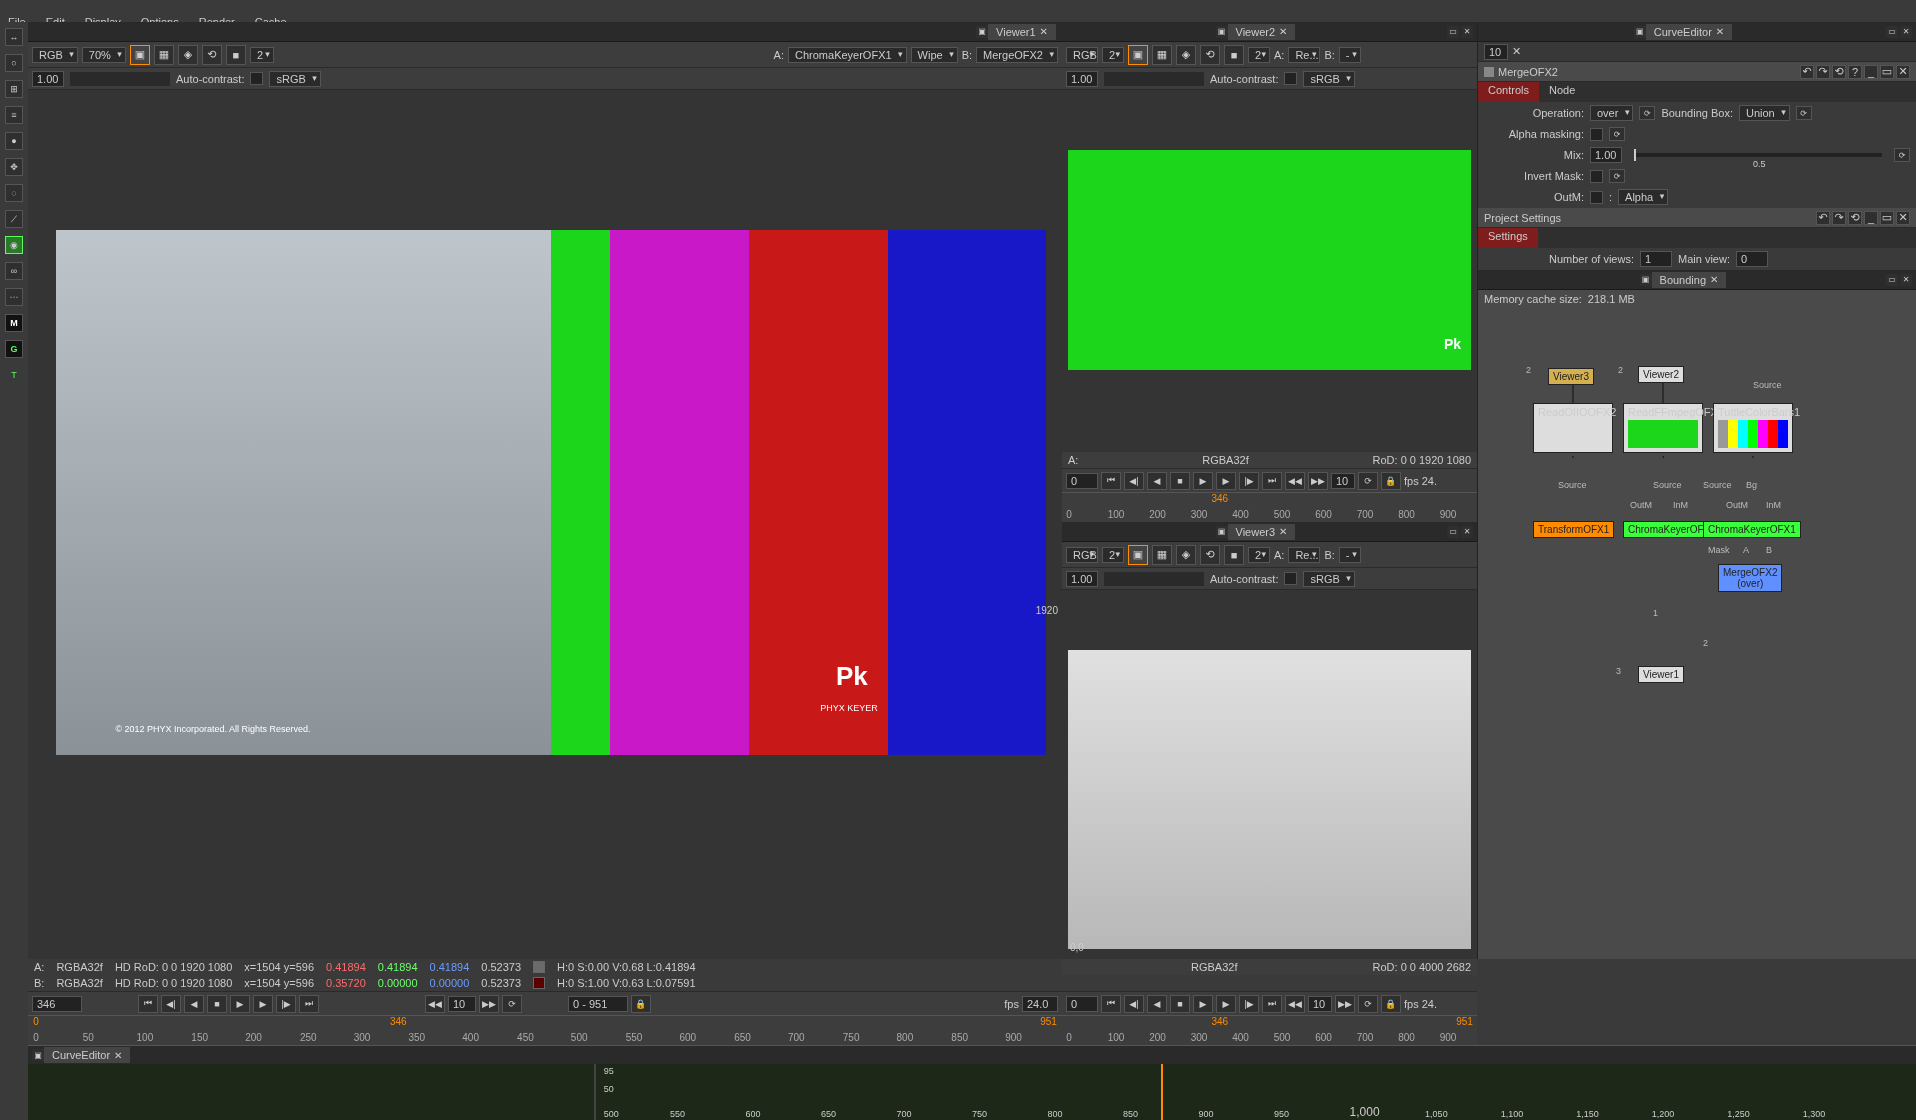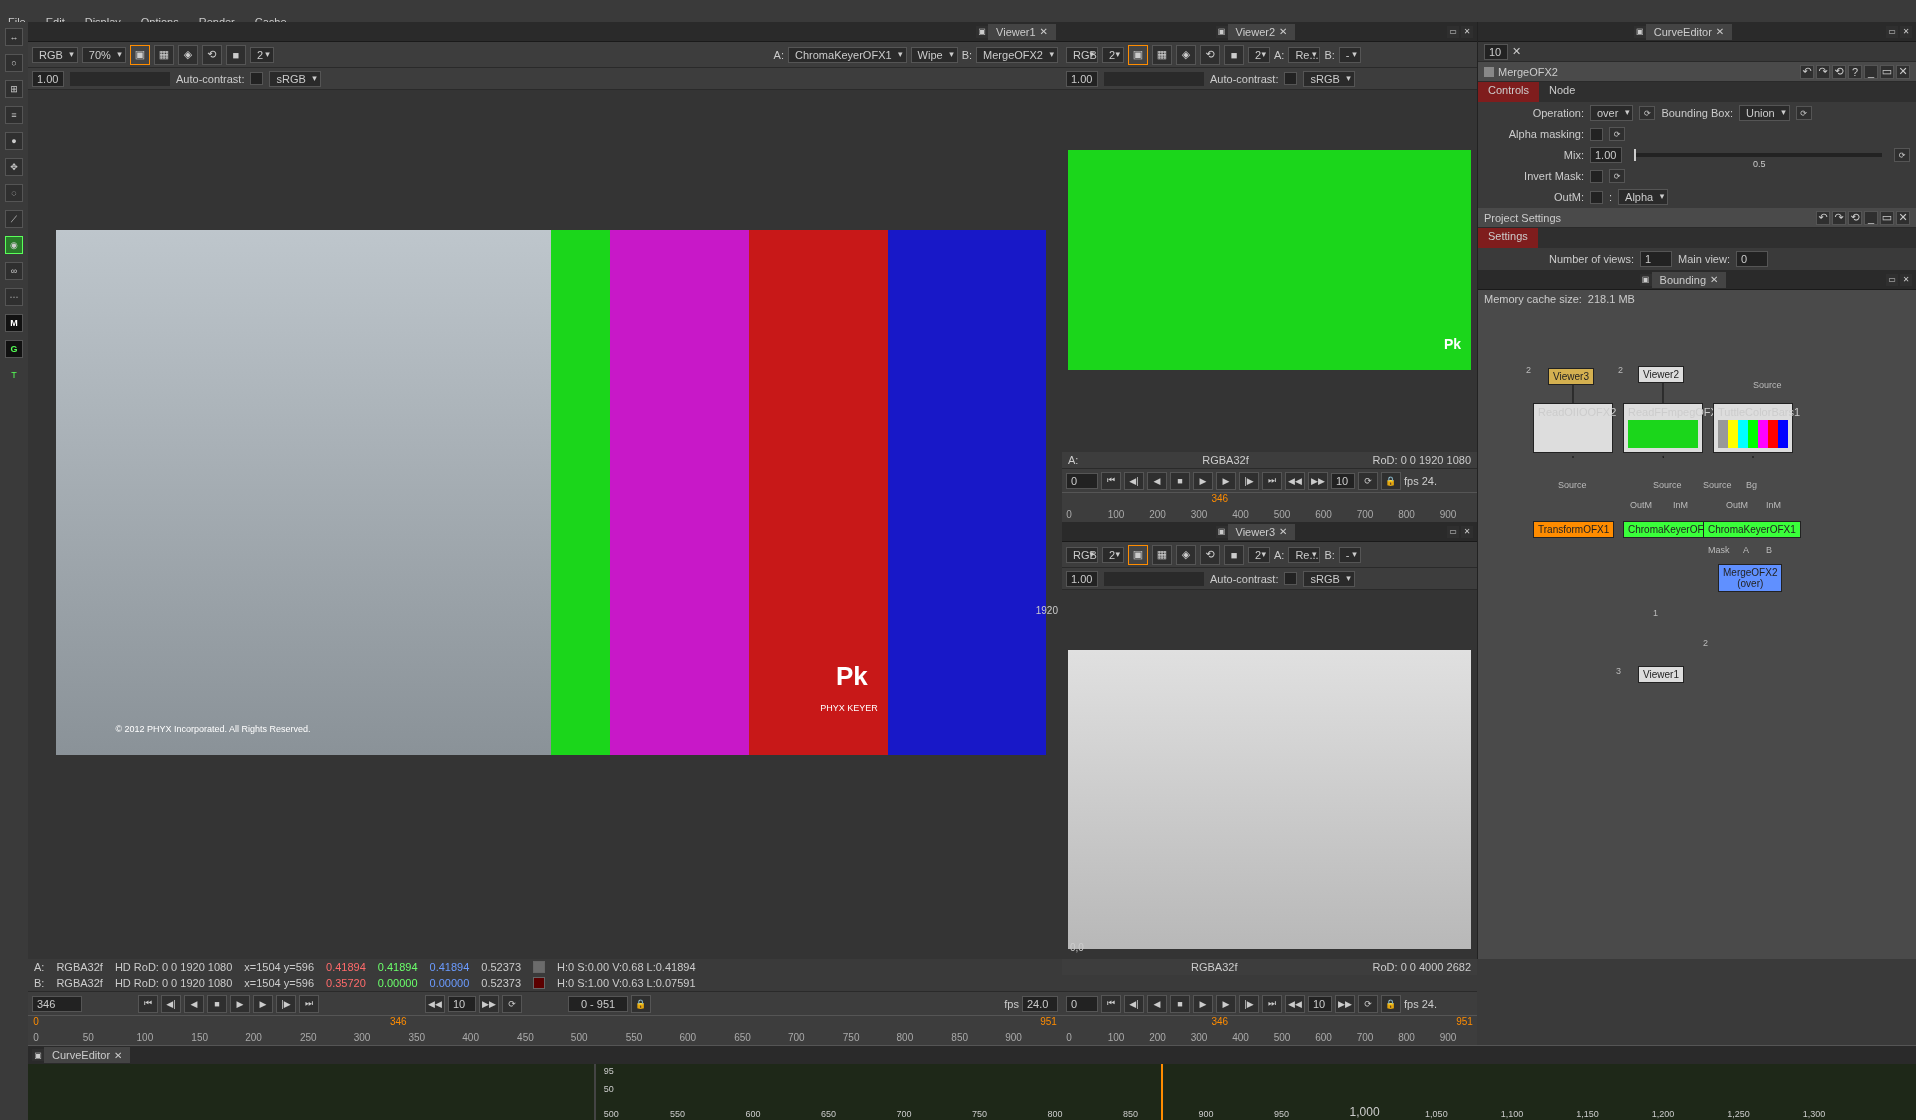--- a/index.html
+++ b/index.html
@@ -505,21 +505,21 @@
             <div class="btn">▶</div>
             <div class="btn">▶</div>
             <div class="btn">|▶</div>
             <div class="btn">⏭</div>
             <div style="width:100px"></div>
             <div class="btn">◀◀</div>
             <div class="input-num" style="width:28px">10</div>
             <div class="btn">▶▶</div>
             <div class="btn">⟳</div>
             <div style="width:40px"></div>
-            <div class="input-num" style="width:60px;text-align:center">0 - 951</div>
+            <div class="input-num" style="width:60px;">0 - 951</div>
             <div class="btn">🔒</div>
             <div style="flex:1"></div>
             <span>fps</span>
             <div class="input-num" style="width:36px">24.0</div>
           </div>
           <div class="timeline-ruler">
             <span class="marker" style="left:0.5%">0</span>
             <span class="marker" style="left:35%">346</span>
             <span class="marker" style="right:0.5%">951</span>
             <span class="tick-label" style="left:0.5%">0</span>

